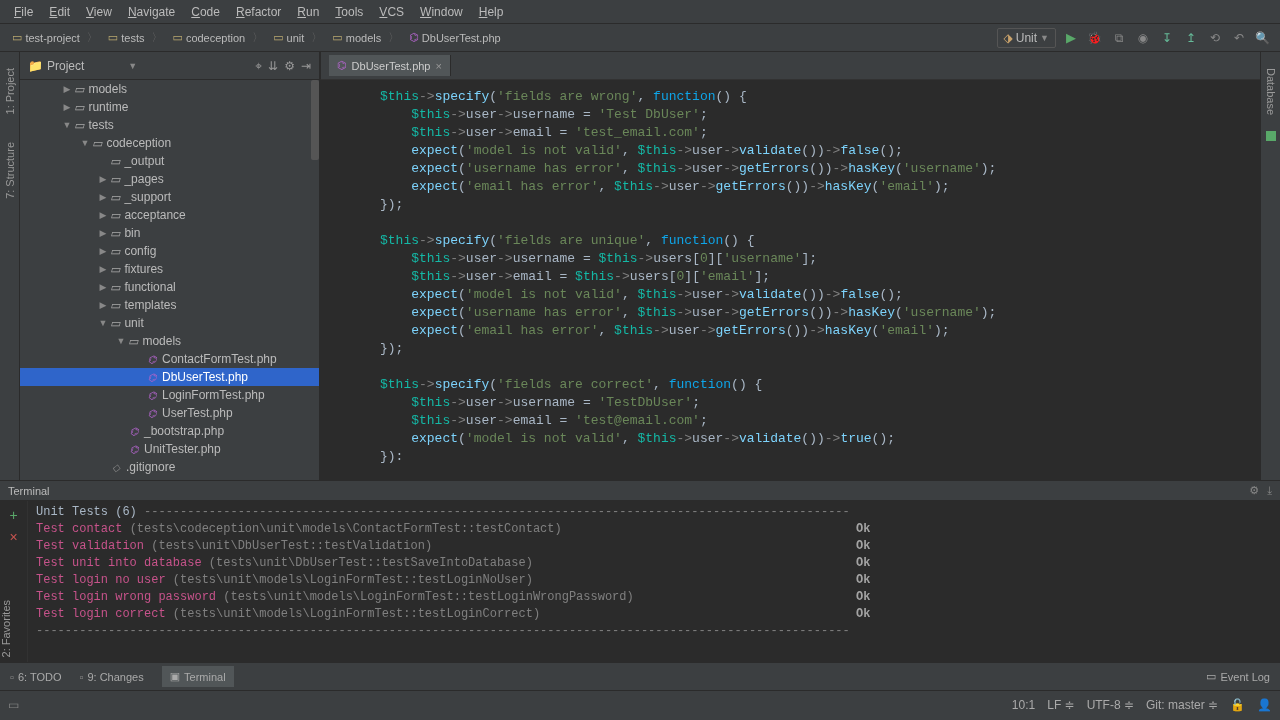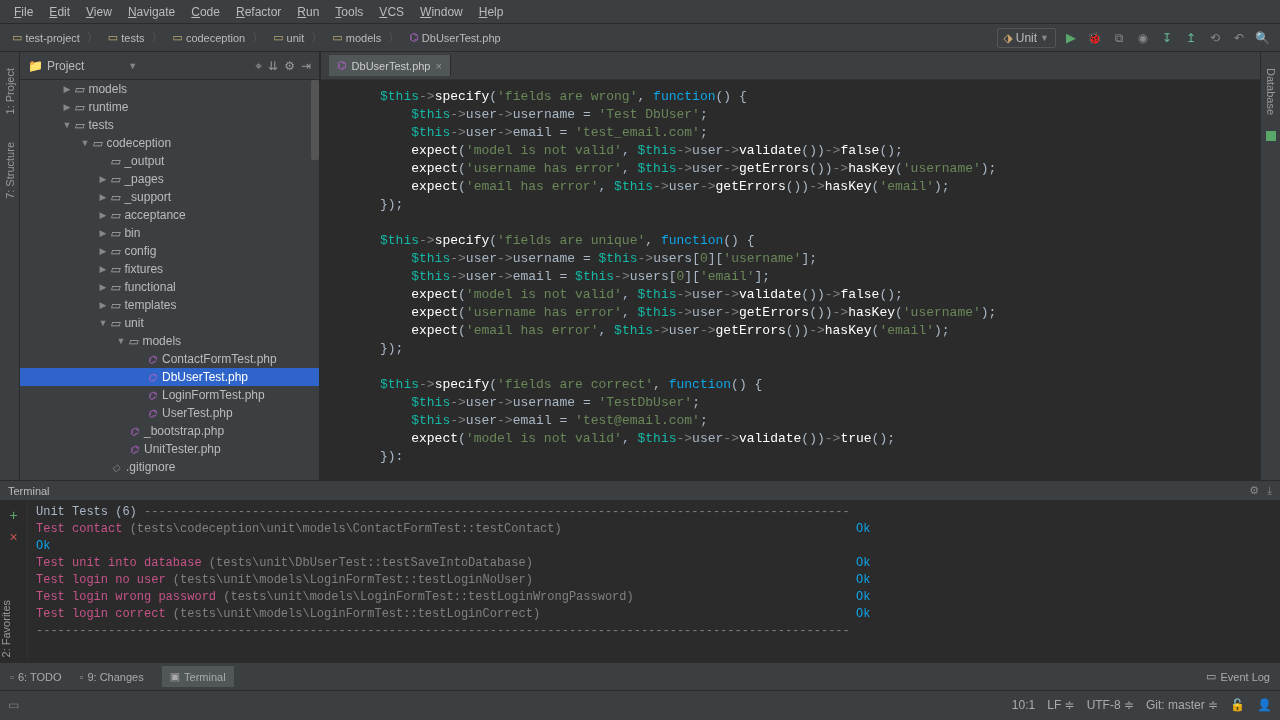--- a/index.html
+++ b/index.html
@@ -32,35 +32,35 @@
 .file-icon { color: #a9b7c6; margin-right: 4px; font-size: 10px; width:12px; display:inline-block; text-align:center;}
 .tree-scroll { position:absolute; right:0; top:0; width:8px; height:80px; background:#555; border-radius:2px;}
 .editor-area { flex: 1; display: flex; flex-direction: column; background: #2b2b2b; }
 .editor-tabs { height: 28px; display: flex; align-items: center; border-bottom: 1px solid #323232; padding-left: 8px; background:#3c3f41; border-left:1px solid #2b2b2b;}
 .editor-tab { display: flex; align-items: center; gap: 5px; padding: 4px 8px; background: #515658; color: #ccc; font-size: 11px; border-right:1px solid #2b2b2b;}
 .editor-tab .close { color: #999; cursor: pointer; font-size:11px;}
 .code { flex: 1; background: #2b2b2b; color: #a9b7c6; font-family: "Consolas","Courier New",monospace; font-size: 13px; line-height: 18px; padding: 8px 0 8px 60px; overflow: hidden; position: relative; white-space: pre; }
 .code .k { color: #0ea5e9; }
 .code .v { color: #14b8a6; }
 .code .s { color: #6a8759; }
-.code .m { color: #ffffff; }
+.code .m { color: #7dd3fc; }
 .code .a { color: #808080; }
 .right-gutter { width: 20px; background: #3c3f41; border-left: 1px solid #2b2b2b; display:flex; flex-direction:column; align-items:center; padding-top:8px;}
 .right-gutter .vtab { writing-mode: vertical-rl; font-size: 11px; padding: 8px 2px; cursor: pointer; color: #999; }
 .right-mark { width:10px; height:10px; background:#59a869; margin-top:8px;}
 .terminal-panel { height: 182px; border-top: 1px solid #2b2b2b; display:flex; flex-direction:column;}
 .terminal-header { height: 20px; display: flex; align-items:center; justify-content:space-between; padding: 0 8px; font-size:11px; border-bottom:1px solid #2b2b2b;}
 .terminal-header-right { display:flex; gap:8px; color:#888;}
 .terminal-body { flex:1; display:flex; background:#2b2b2b;}
 .terminal-gutter { width: 28px; display:flex; flex-direction:column; align-items:center; padding-top:6px; gap:6px; border-right:1px solid #323232;}
 .terminal-out { flex:1; font-family:"Consolas","Courier New",monospace; font-size:12px; line-height:17px; padding:3px 8px; color:#999;}
 .terminal-out .t { color: #a9b7c6; }
 .terminal-out .p { color: #c7538b; }
 .terminal-out .g { color: #808080; }
-.terminal-out .ok { color: #0ea5e9; }
+.terminal-out .ok { color: #a3a3a3; font-weight: bold; }
 .test-line { display:flex; justify-content:flex-start;}
 .test-line .desc { width: 820px; }
 .statusbar { height: 30px; display:flex; align-items:center; justify-content:space-between; padding: 0 10px; border-top:1px solid #2b2b2b; font-size:11px; background:#3c3f41;}
 .statusbar-left { display:flex; gap:18px; align-items:center;}
 .statusbar-left span { cursor:pointer; color:#aaa; display:flex; align-items:center; gap:4px;}
 .statusbar-right { display:flex; gap:12px; align-items:center; color:#aaa;}
 .bottom-extra { height: 28px; background:#3c3f41; border-top:1px solid #2b2b2b; display:flex; align-items:center; padding:0 8px;}
 .ico { font-style: normal; }
 </style>
 </head>
@@ -320,20 +320,21 @@
       <span style="color:#59a869;font-size:14px;">+</span>
       <span style="color:#c75450;font-size:14px;">×</span>
     </div>
     <div class="terminal-out" id="termout">
         <div><span class="t">Unit Tests (6) </span><span class="g">--------------------------------------------------------------------------------------------------</span></div>
         <div class="test-line">
           <span class="desc"><span class="p">Test contact</span> <span class="g">(tests\codeception\unit\models\ContactFormTest::testContact)</span></span>
           <span class="ok">Ok</span>
         </div>
         <div class="test-line">
+          <span class="desc"><span class="p">Test validation</span> <span class="g">(tests\unit\DbUserTest::testValidation)</span></span>
           <span class="ok">Ok</span>
         </div>
         <div class="test-line">
           <span class="desc"><span class="p">Test unit into database</span> <span class="g">(tests\unit\DbUserTest::testSaveIntoDatabase)</span></span>
           <span class="ok">Ok</span>
         </div>
         <div class="test-line">
           <span class="desc"><span class="p">Test login no user</span> <span class="g">(tests\unit\models\LoginFormTest::testLoginNoUser)</span></span>
           <span class="ok">Ok</span>
         </div>

